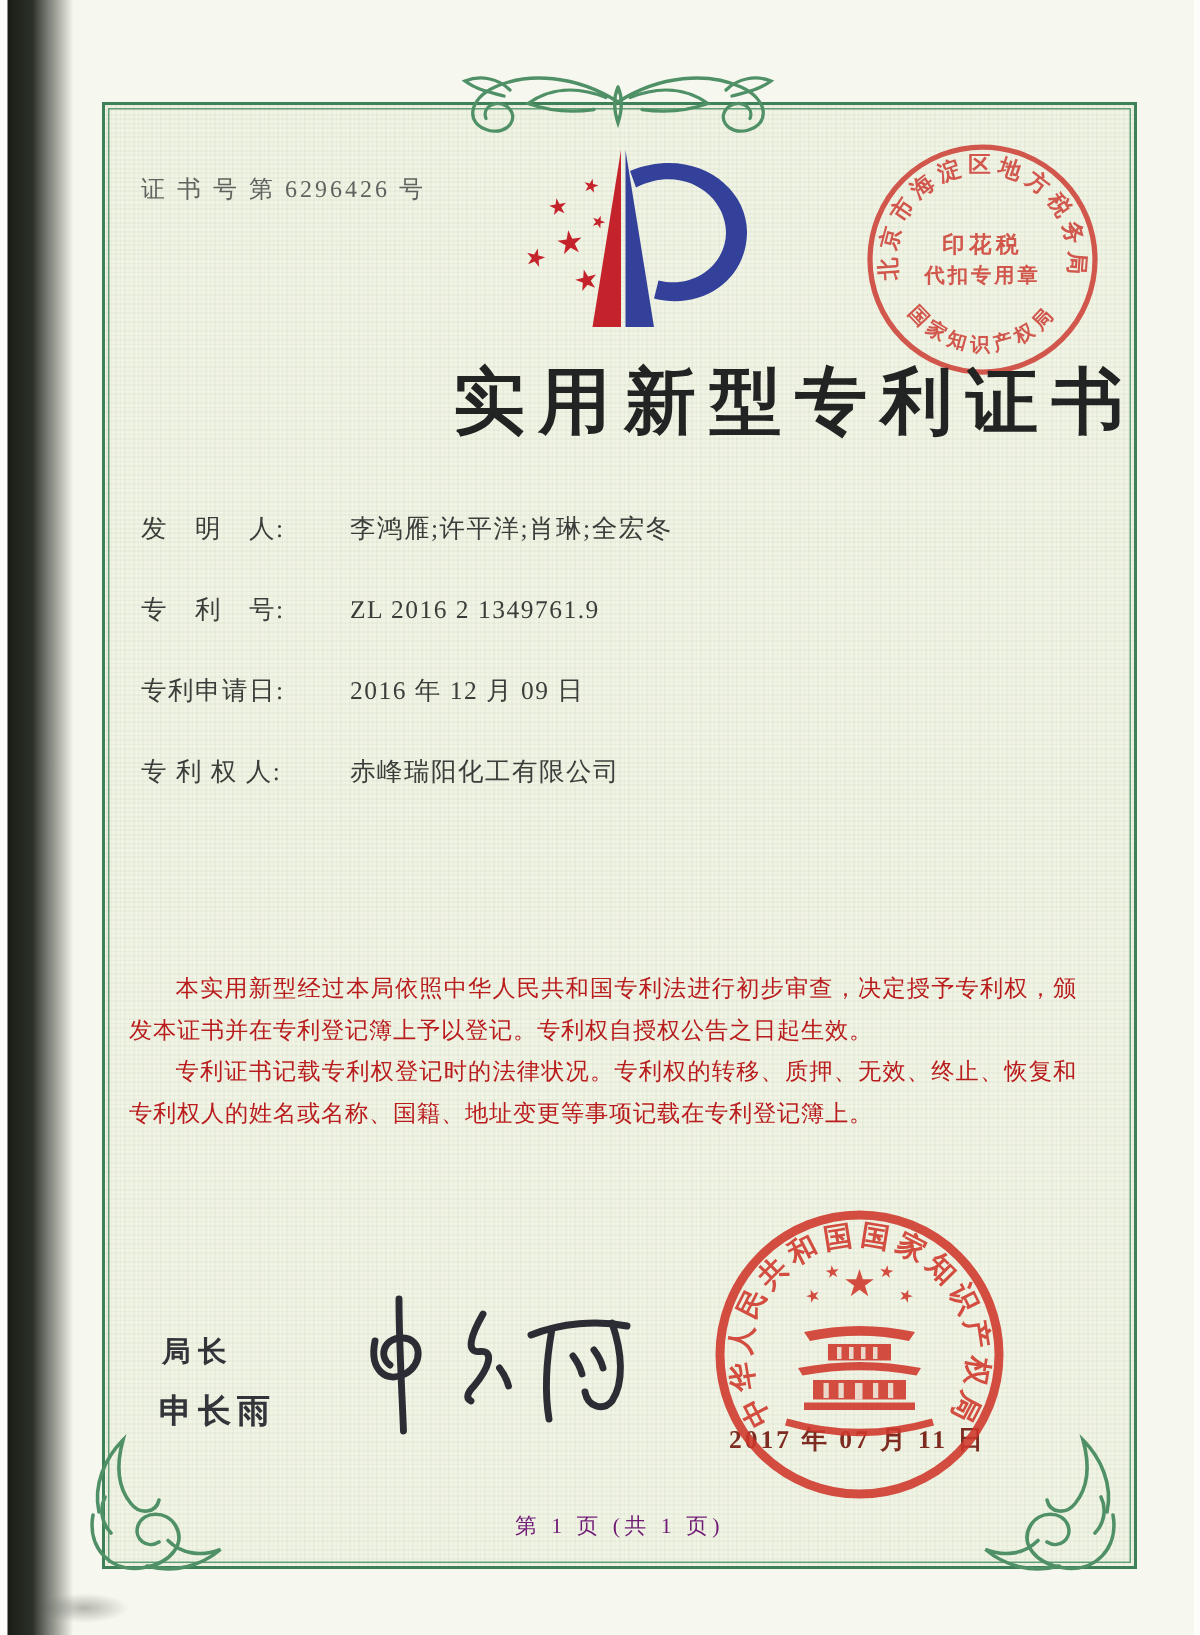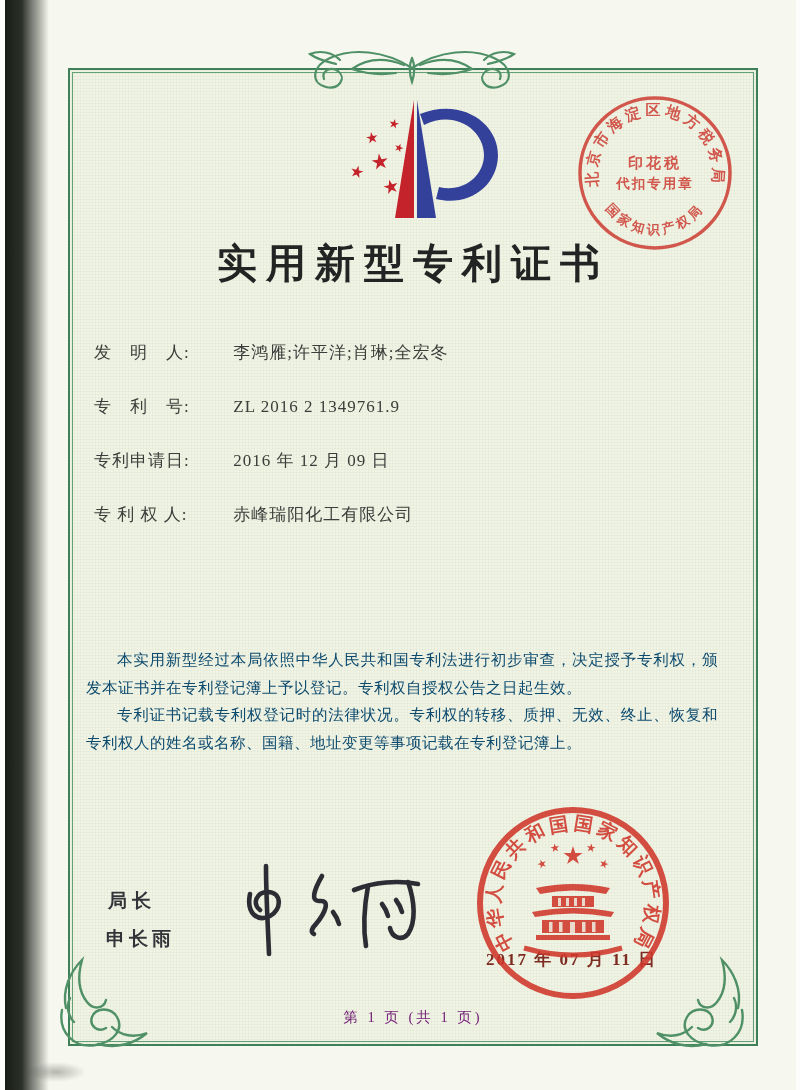--- a/index.html
+++ b/index.html
@@ -30,38 +30,38 @@
   .flourish { position:absolute; width:104px; height:104px; }
   .flourish.bl { left:52px; top:952px; }
   .flourish.br { left:648px; top:952px; transform:scaleX(-1); }
 
   
   .cert-no { position:absolute; left:94px; top:116px; font-size:16px; letter-spacing:2px;
            color:#5f635f; }
   .cnipa-logo { position:absolute; left:336px; top:94px; width:172px; height:148px; }
   .tax-stamp { position:absolute; left:566px; top:84px; width:178px; height:178px; opacity:.92; }
 
-  .doc-title { position:absolute; left:68px; top:236px; width:690px; text-align:center;
-           font-size:40px; font-weight:bold; letter-spacing:9px; color:#222423; }
+  .doc-title { position:absolute; left:68px; top:236px; width:690px; text-align:right;
+           font-size:48px; font-weight:bold; letter-spacing:9px; color:#222423; }
 
   
   .fields { position:absolute; left:94px; top:341px; width:620px; font-size:17px; color:#3b3d3a; }
   .field-row { height:54px; letter-spacing:1px; white-space:nowrap; }
   .field-label { display:inline-block; min-width:128px; }
   .field-value { margin-left:6px; }
 
   
   .body-text { position:absolute; left:86px; top:646px; width:632px; font-size:15.5px;
-           line-height:27.5px; color:#0c4a6e; text-align:justify; letter-spacing:.5px; }
+           line-height:27.5px; color:#b91c1c; text-align:justify; letter-spacing:.5px; }
   .body-text p { text-indent:2em; }
 
   
   .signer-title { position:absolute; left:108px; top:888px; font-size:19px; letter-spacing:5px;
            color:#33343a; font-family:Liberation Serif, serif; font-weight:600; }
-  .signer-name { position:absolute; left:106px; top:926px; font-size:19px; letter-spacing:4px;
+  .signer-name { position:absolute; left:106px; top:926px; font-size:22px; letter-spacing:4px;
            color:#33343a; font-family:"Liberation Sans","DejaVu Sans",sans-serif; font-weight:600; }
   .signature { position:absolute; left:236px; top:854px; width:206px; height:112px; }
 
   .issue-date { position:absolute; left:486px; top:948px; font-size:17px; font-weight:bold;
            letter-spacing:2px; color:#7e2c21; z-index:2; }
   .emblem-seal { position:absolute; left:470px; top:800px; width:206px; height:206px; z-index:3;
            opacity:.88; }
 
   .footer { position:absolute; left:68px; top:1008px; width:690px; text-align:center;
            font-size:14.5px; letter-spacing:3px; color:#701a75; }
@@ -102,20 +102,21 @@
   </svg>
   <svg class="flourish br" viewBox="0 0 104 104">
     <g stroke="#4f9066" fill="none" stroke-width="2.4" stroke-linecap="round">
       <path d="M10,58 C6,80 22,97 44,93 C62,90 72,77 65,65 C59,55 44,55 40,65 C37,74 46,81 54,76"></path>
       <path d="M14,56 C10,38 18,20 30,8 C25,26 27,40 35,50 C41,58 52,57 54,48"></path>
       <path d="M46,92 C64,97 82,92 95,81 C82,86 69,84 60,75"></path>
       <path d="M22,70 C16,64 14,54 18,46"></path>
     </g>
   </svg>
 
+  <div class="cert-no">证 书 号 第 6296426 号</div>
 
   <svg class="cnipa-logo" viewBox="0 0 172 148">
     <defs>
       <path id="star" d="M0,-1 L0.224,-0.309 0.951,-0.309 0.363,0.118 0.588,0.809 0,0.382 -0.588,0.809 -0.363,0.118 -0.951,-0.309 -0.224,-0.309 Z"></path>
     </defs>
     <g fill="#c5232b">
       <use href="#star" transform="translate(58,30) scale(5) rotate(12)"></use>
       <use href="#star" transform="translate(36,44) scale(6) rotate(-10)"></use>
       <use href="#star" transform="translate(63,54) scale(4.5) rotate(20)"></use>
       <use href="#star" transform="translate(44,68) scale(8.5) rotate(-8)"></use>

